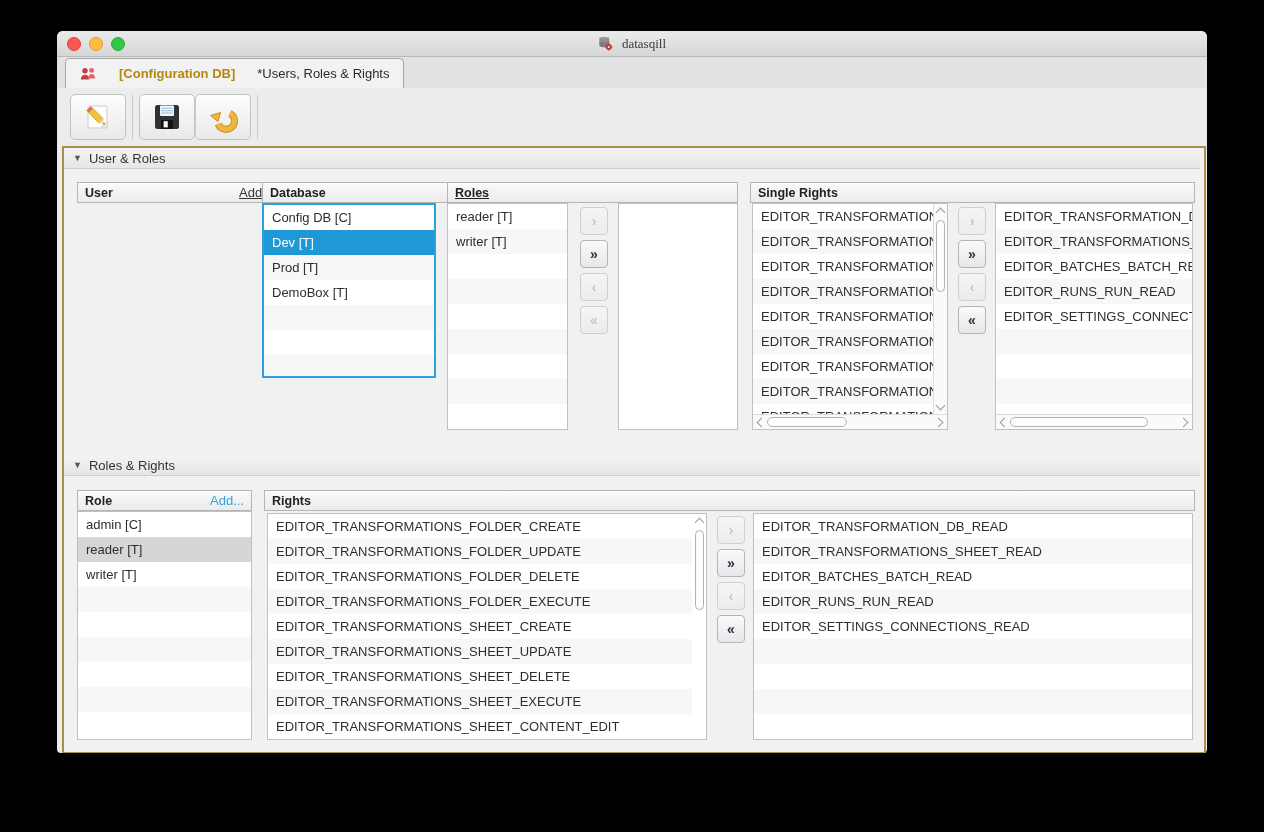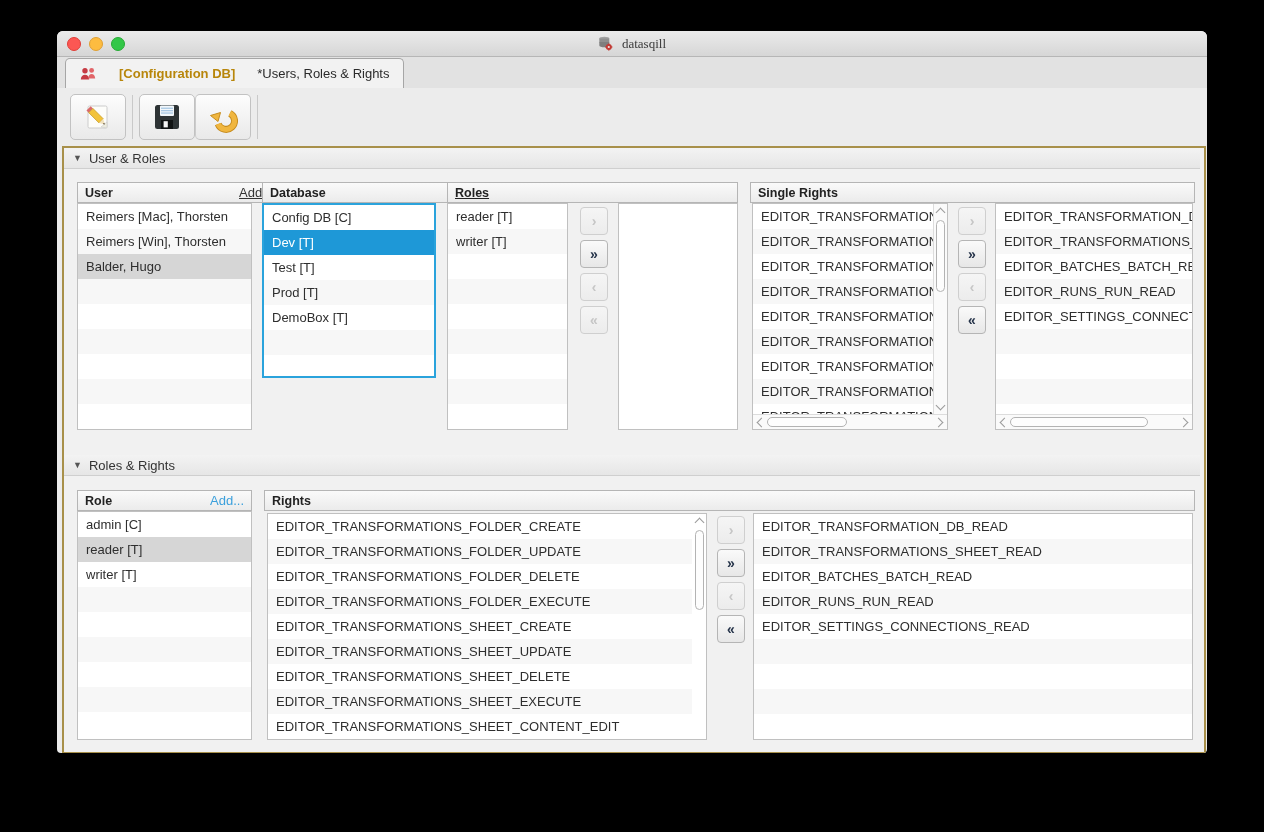--- a/index.html
+++ b/index.html
@@ -150,42 +150,28 @@
 
     <div class="sect-head" style="top:0;">
       <span class="tri">▼</span>
       <span>User &amp; Roles</span>
     </div>
 
     <div class="lhead" style="left:13px;top:34px;width:204px;">
       <span>User</span>
       <span class="add-dark">Add...</span>
     </div>
-    <div class="lbody" style="left:13px;top:55px;width:175px;height:227px;">
-      <div class="rows">
-          <div class="row">Reimers [Mac], Thorsten</div>
-          <div class="row alt">Reimers [Win], Thorsten</div>
-          <div class="row selected">Balder, Hugo</div>
-          <div class="row alt">&nbsp;</div>
-          <div class="row">&nbsp;</div>
-          <div class="row alt">&nbsp;</div>
-          <div class="row">&nbsp;</div>
-          <div class="row alt">&nbsp;</div>
-          <div class="row">&nbsp;</div>
-        </div>
-    </div>
 
     <div class="lhead" style="left:198px;top:34px;width:194px;">
       <span>Database</span>
     </div>
     <div class="lbody focus" style="left:198px;top:55px;width:174px;height:175px;">
       <div class="rows">
           <div class="row">Config DB [C]</div>
           <div class="row alt selected">Dev [T]</div>
-          <div class="row">Test [T]</div>
           <div class="row alt">Prod [T]</div>
           <div class="row">DemoBox [T]</div>
           <div class="row alt">&nbsp;</div>
           <div class="row">&nbsp;</div>
           <div class="row alt">&nbsp;</div>
           <div class="row">&nbsp;</div>
         </div>
     </div>
 
     <div class="lhead" style="left:383px;top:34px;width:291px;text-decoration:underline;">

